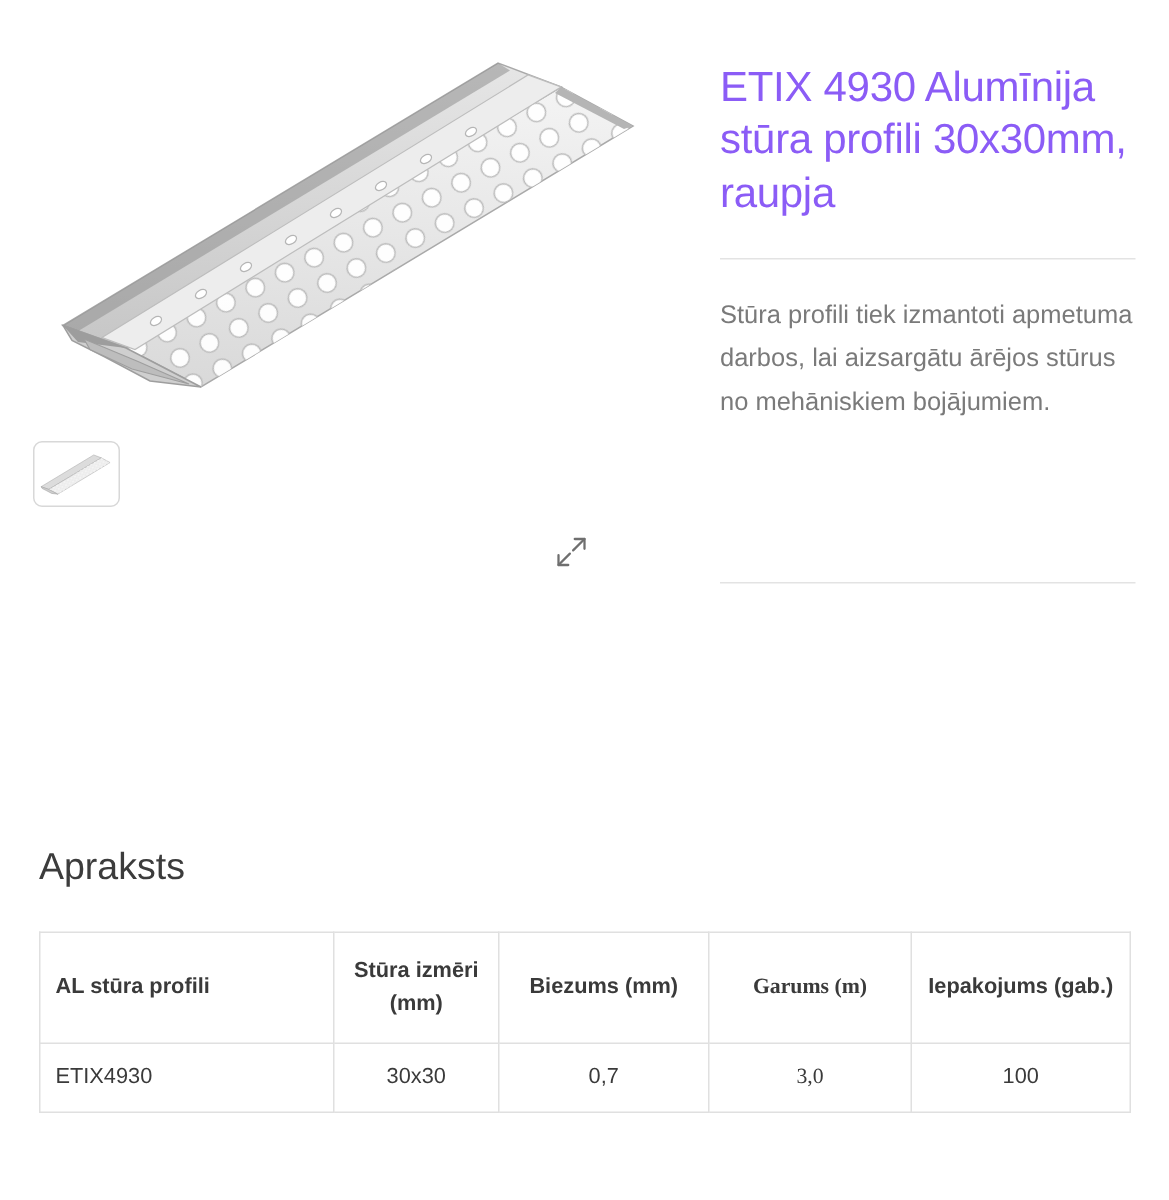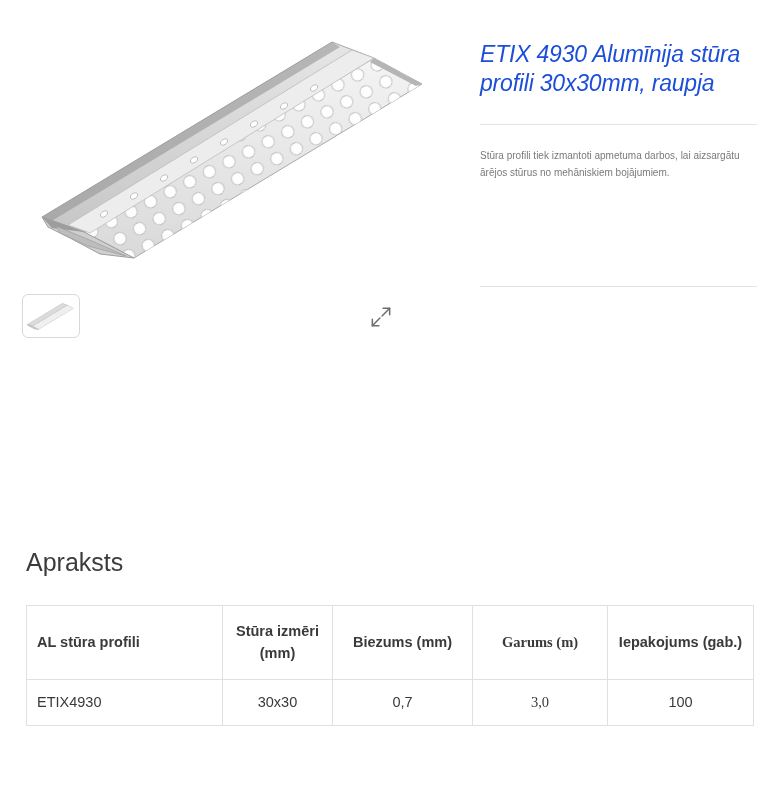--- a/index.html
+++ b/index.html
@@ -66,35 +66,34 @@
     overflow: hidden;
     cursor: pointer;
   }
 
   .info {
     flex: 1;
     padding-left: 28px;
     padding-top: 18px;
   }
   .title {
-    font-size: 23px;
+    font-size: 28px;
     line-height: 1.26;
     font-weight: 400;
-    color: #1d4ed8;
+    color: #8b5cf6;
     margin: 0;
     letter-spacing: -0.2px;
-    font-style: italic;
   }
   .rule {
     border: none;
     border-top: 1px solid #e3e3e3;
     margin: 26px 0 22px 0;
   }
   .desc {
-    font-size: 10px;
+    font-size: 17px;
     line-height: 1.72;
     color: #7a7a7a;
     margin: 0;
     max-width: 300px;
   }
   .rule-bottom {
     border: none;
     border-top: 1px solid #e3e3e3;
     margin: 105px 0 0 0;
   }
@@ -104,21 +103,21 @@
     position: absolute;
     left: 0;
     top: 548px;
     width: 779px;
     padding: 0 26px;
   }
   .section-title {
     font-size: 25px;
     font-weight: 400;
     color: #3c3c3c;
-    margin: 0 0 28px 0;
+    margin: 16px 0 28px 0;
   }
 
   table.spec {
     width: 727px;
     border-collapse: collapse;
     table-layout: fixed;
     font-size: 14.5px;
   }
   table.spec th, table.spec td {
     border: 1px solid #e0e0e0;

